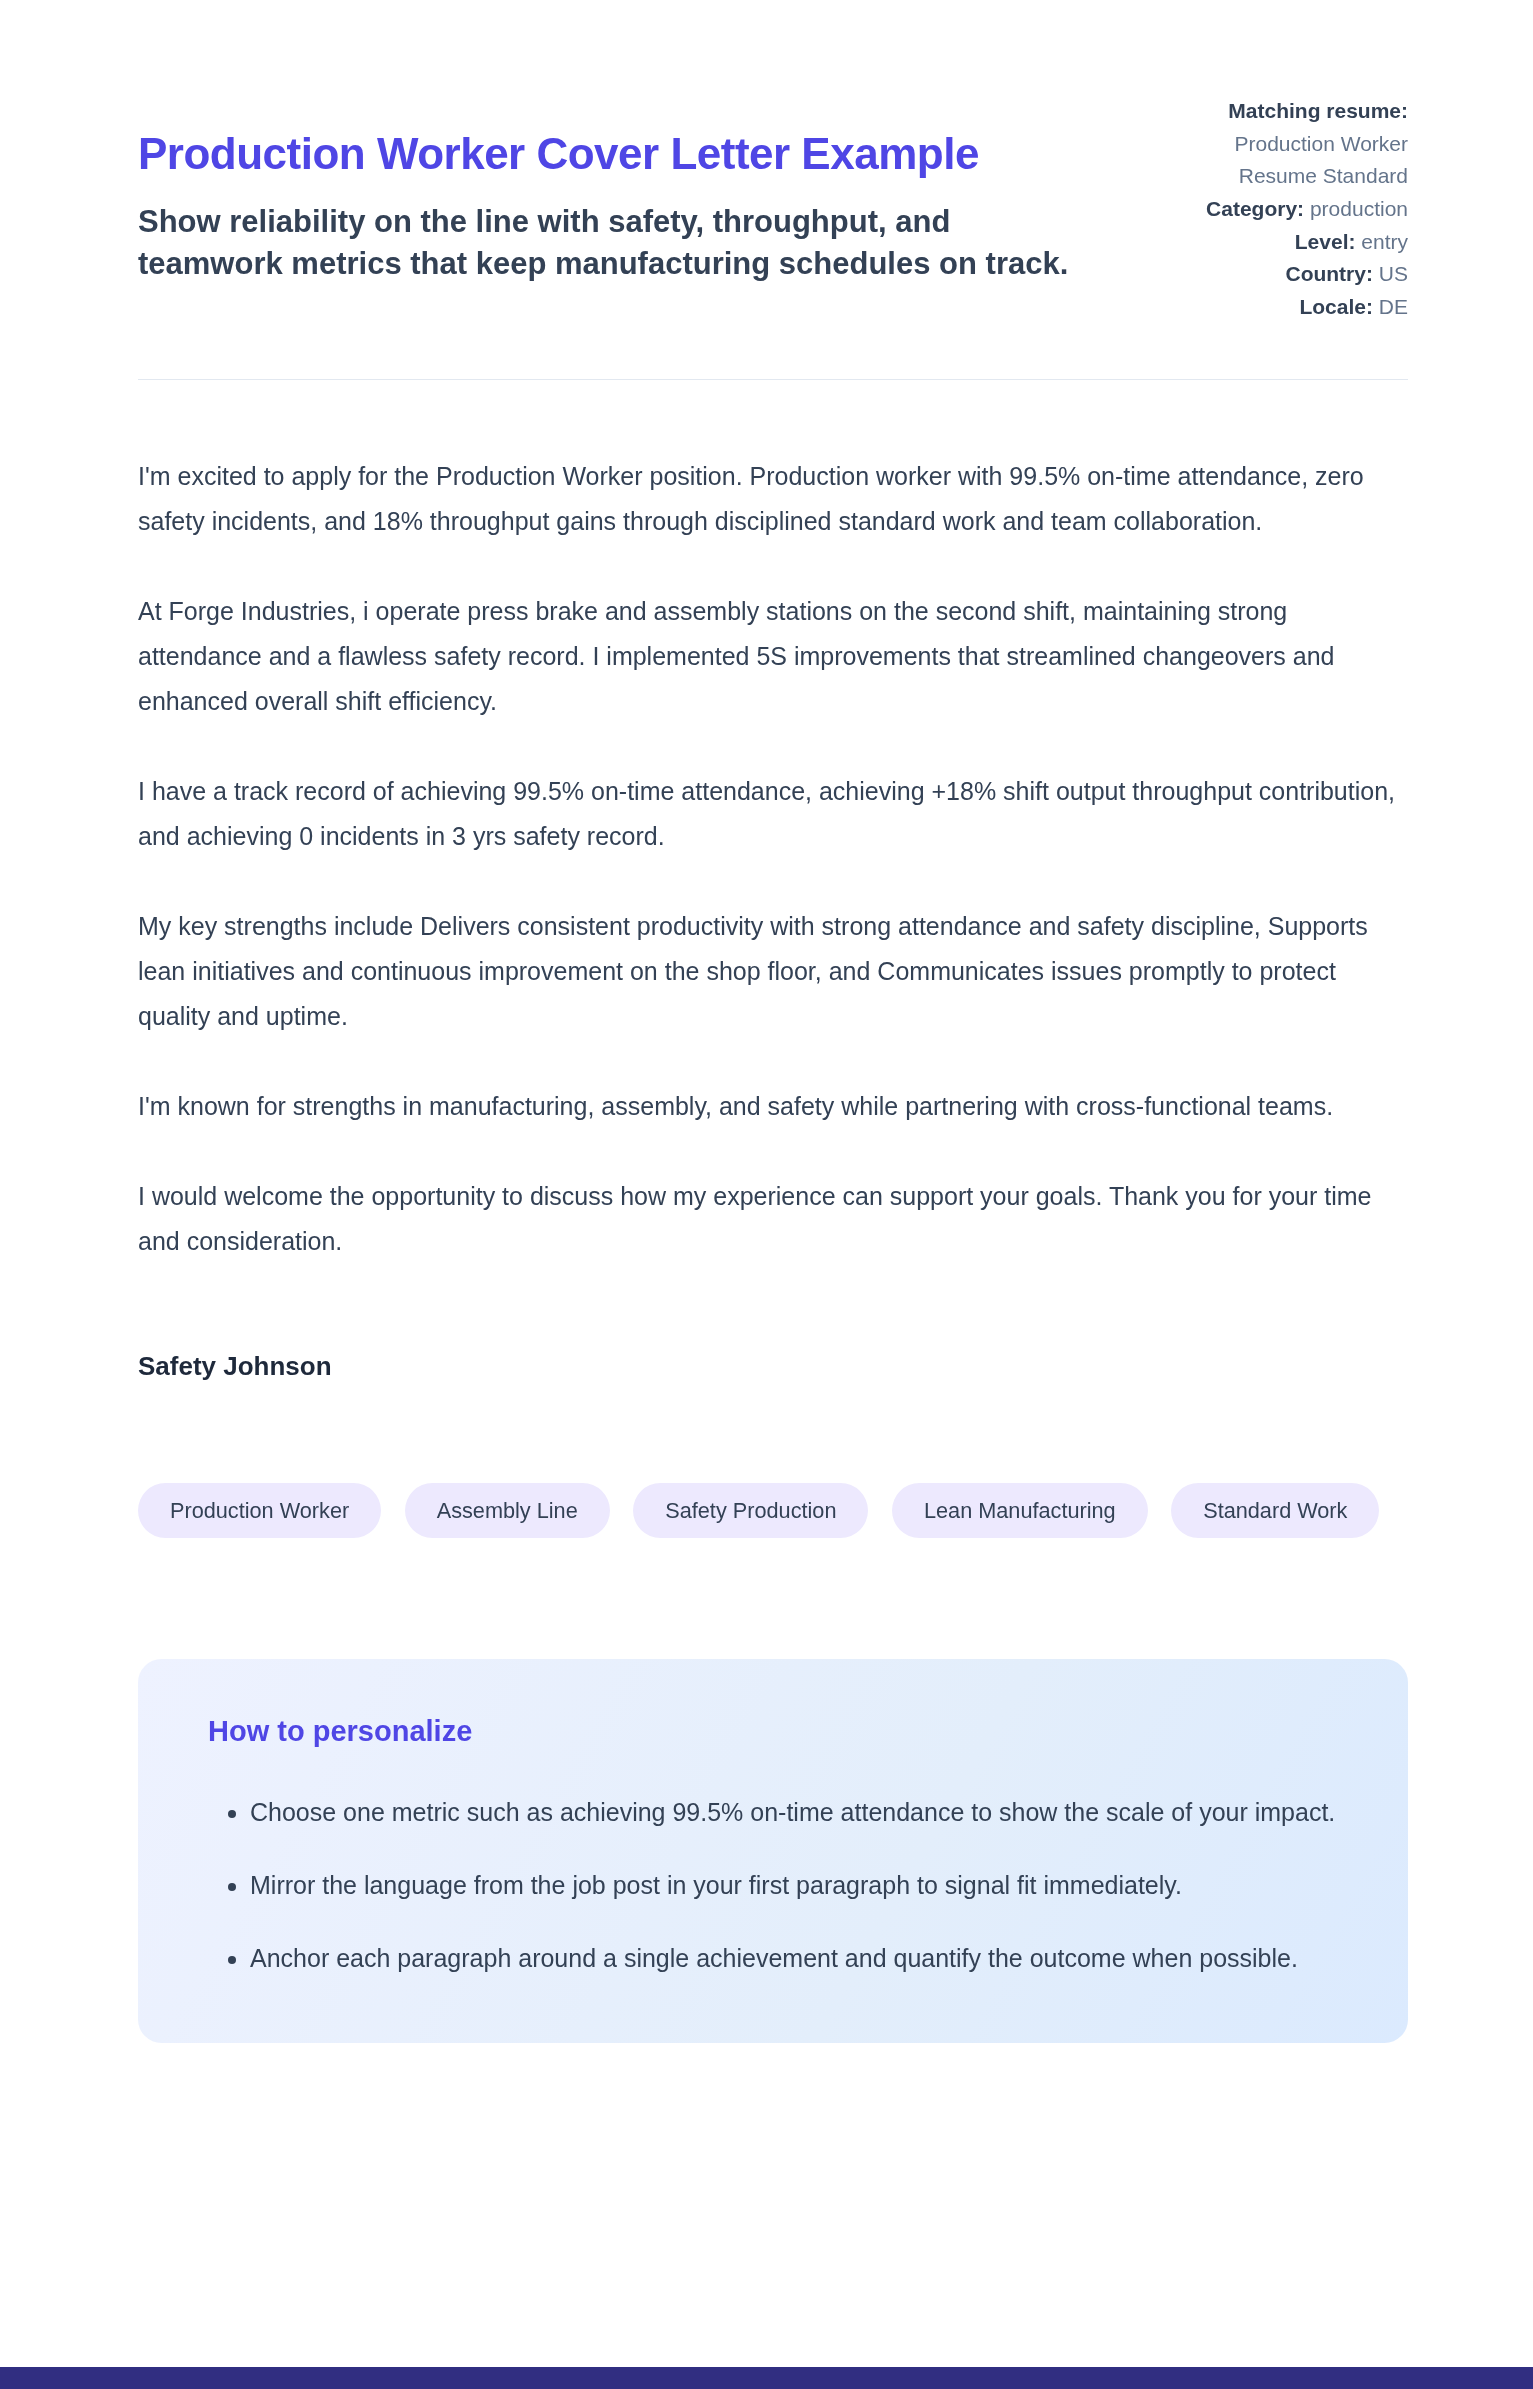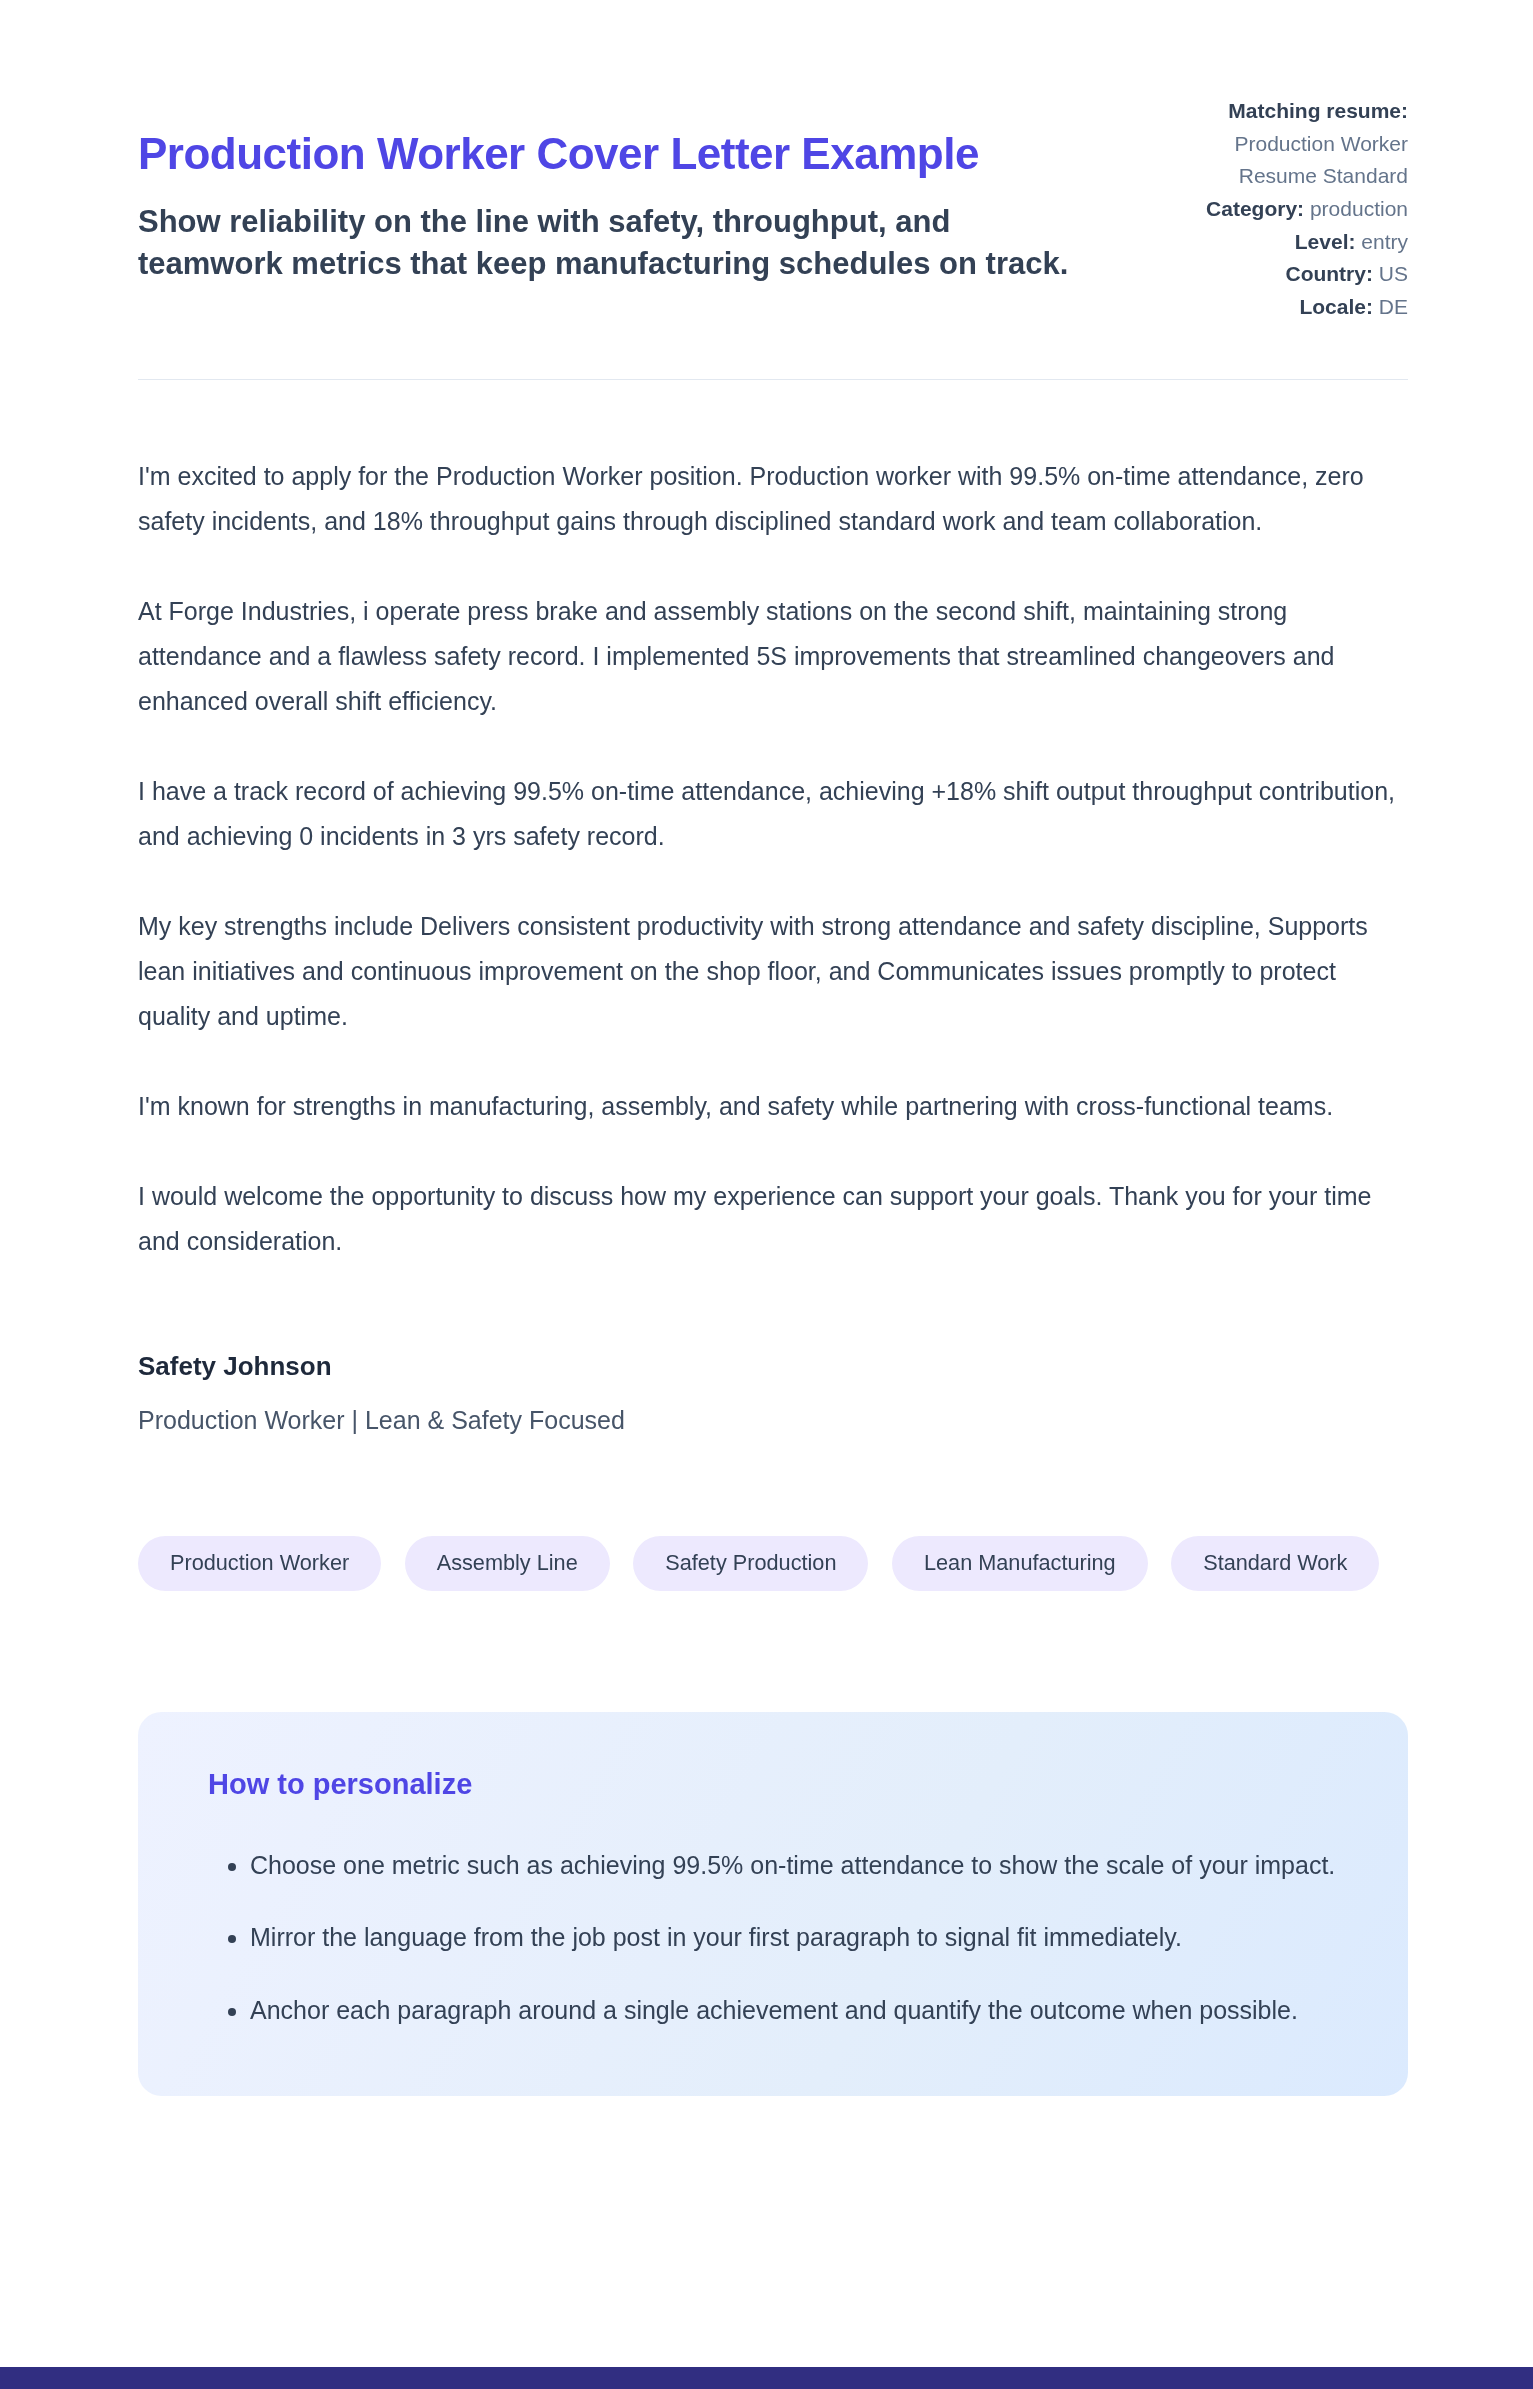--- a/index.html
+++ b/index.html
@@ -154,21 +154,20 @@
 
     <p class="body-paragraph">I'm excited to apply for the Production Worker position. Production worker with 99.5% on-time attendance, zero safety incidents, and 18% throughput gains through disciplined standard work and team collaboration.</p>
     <p class="body-paragraph">At Forge Industries, i operate press brake and assembly stations on the second shift, maintaining strong attendance and a flawless safety record. I implemented 5S improvements that streamlined changeovers and enhanced overall shift efficiency.</p>
     <p class="body-paragraph">I have a track record of achieving 99.5% on-time attendance, achieving +18% shift output throughput contribution, and achieving 0 incidents in 3 yrs safety record.</p>
     <p class="body-paragraph">My key strengths include Delivers consistent productivity with strong attendance and safety discipline, Supports lean initiatives and continuous improvement on the shop floor, and Communicates issues promptly to protect quality and uptime.</p>
     <p class="body-paragraph">I'm known for strengths in manufacturing, assembly, and safety while partnering with cross-functional teams.</p>
     <p class="body-paragraph">I would welcome the opportunity to discuss how my experience can support your goals. Thank you for your time and consideration.</p>
 
     <div class="signature">
       <div class="signature-name">Safety Johnson</div>
-      <div class="signature-title">Production Worker | Lean &amp; Safety Focused</div>
     </div>
   </div>
 
   <div class="tags-row">
     <span class="tag-pill">Production Worker</span>
     <span class="tag-pill">Assembly Line</span>
     <span class="tag-pill">Safety Production</span>
     <span class="tag-pill">Lean Manufacturing</span>
     <span class="tag-pill">Standard Work</span>
   </div>

